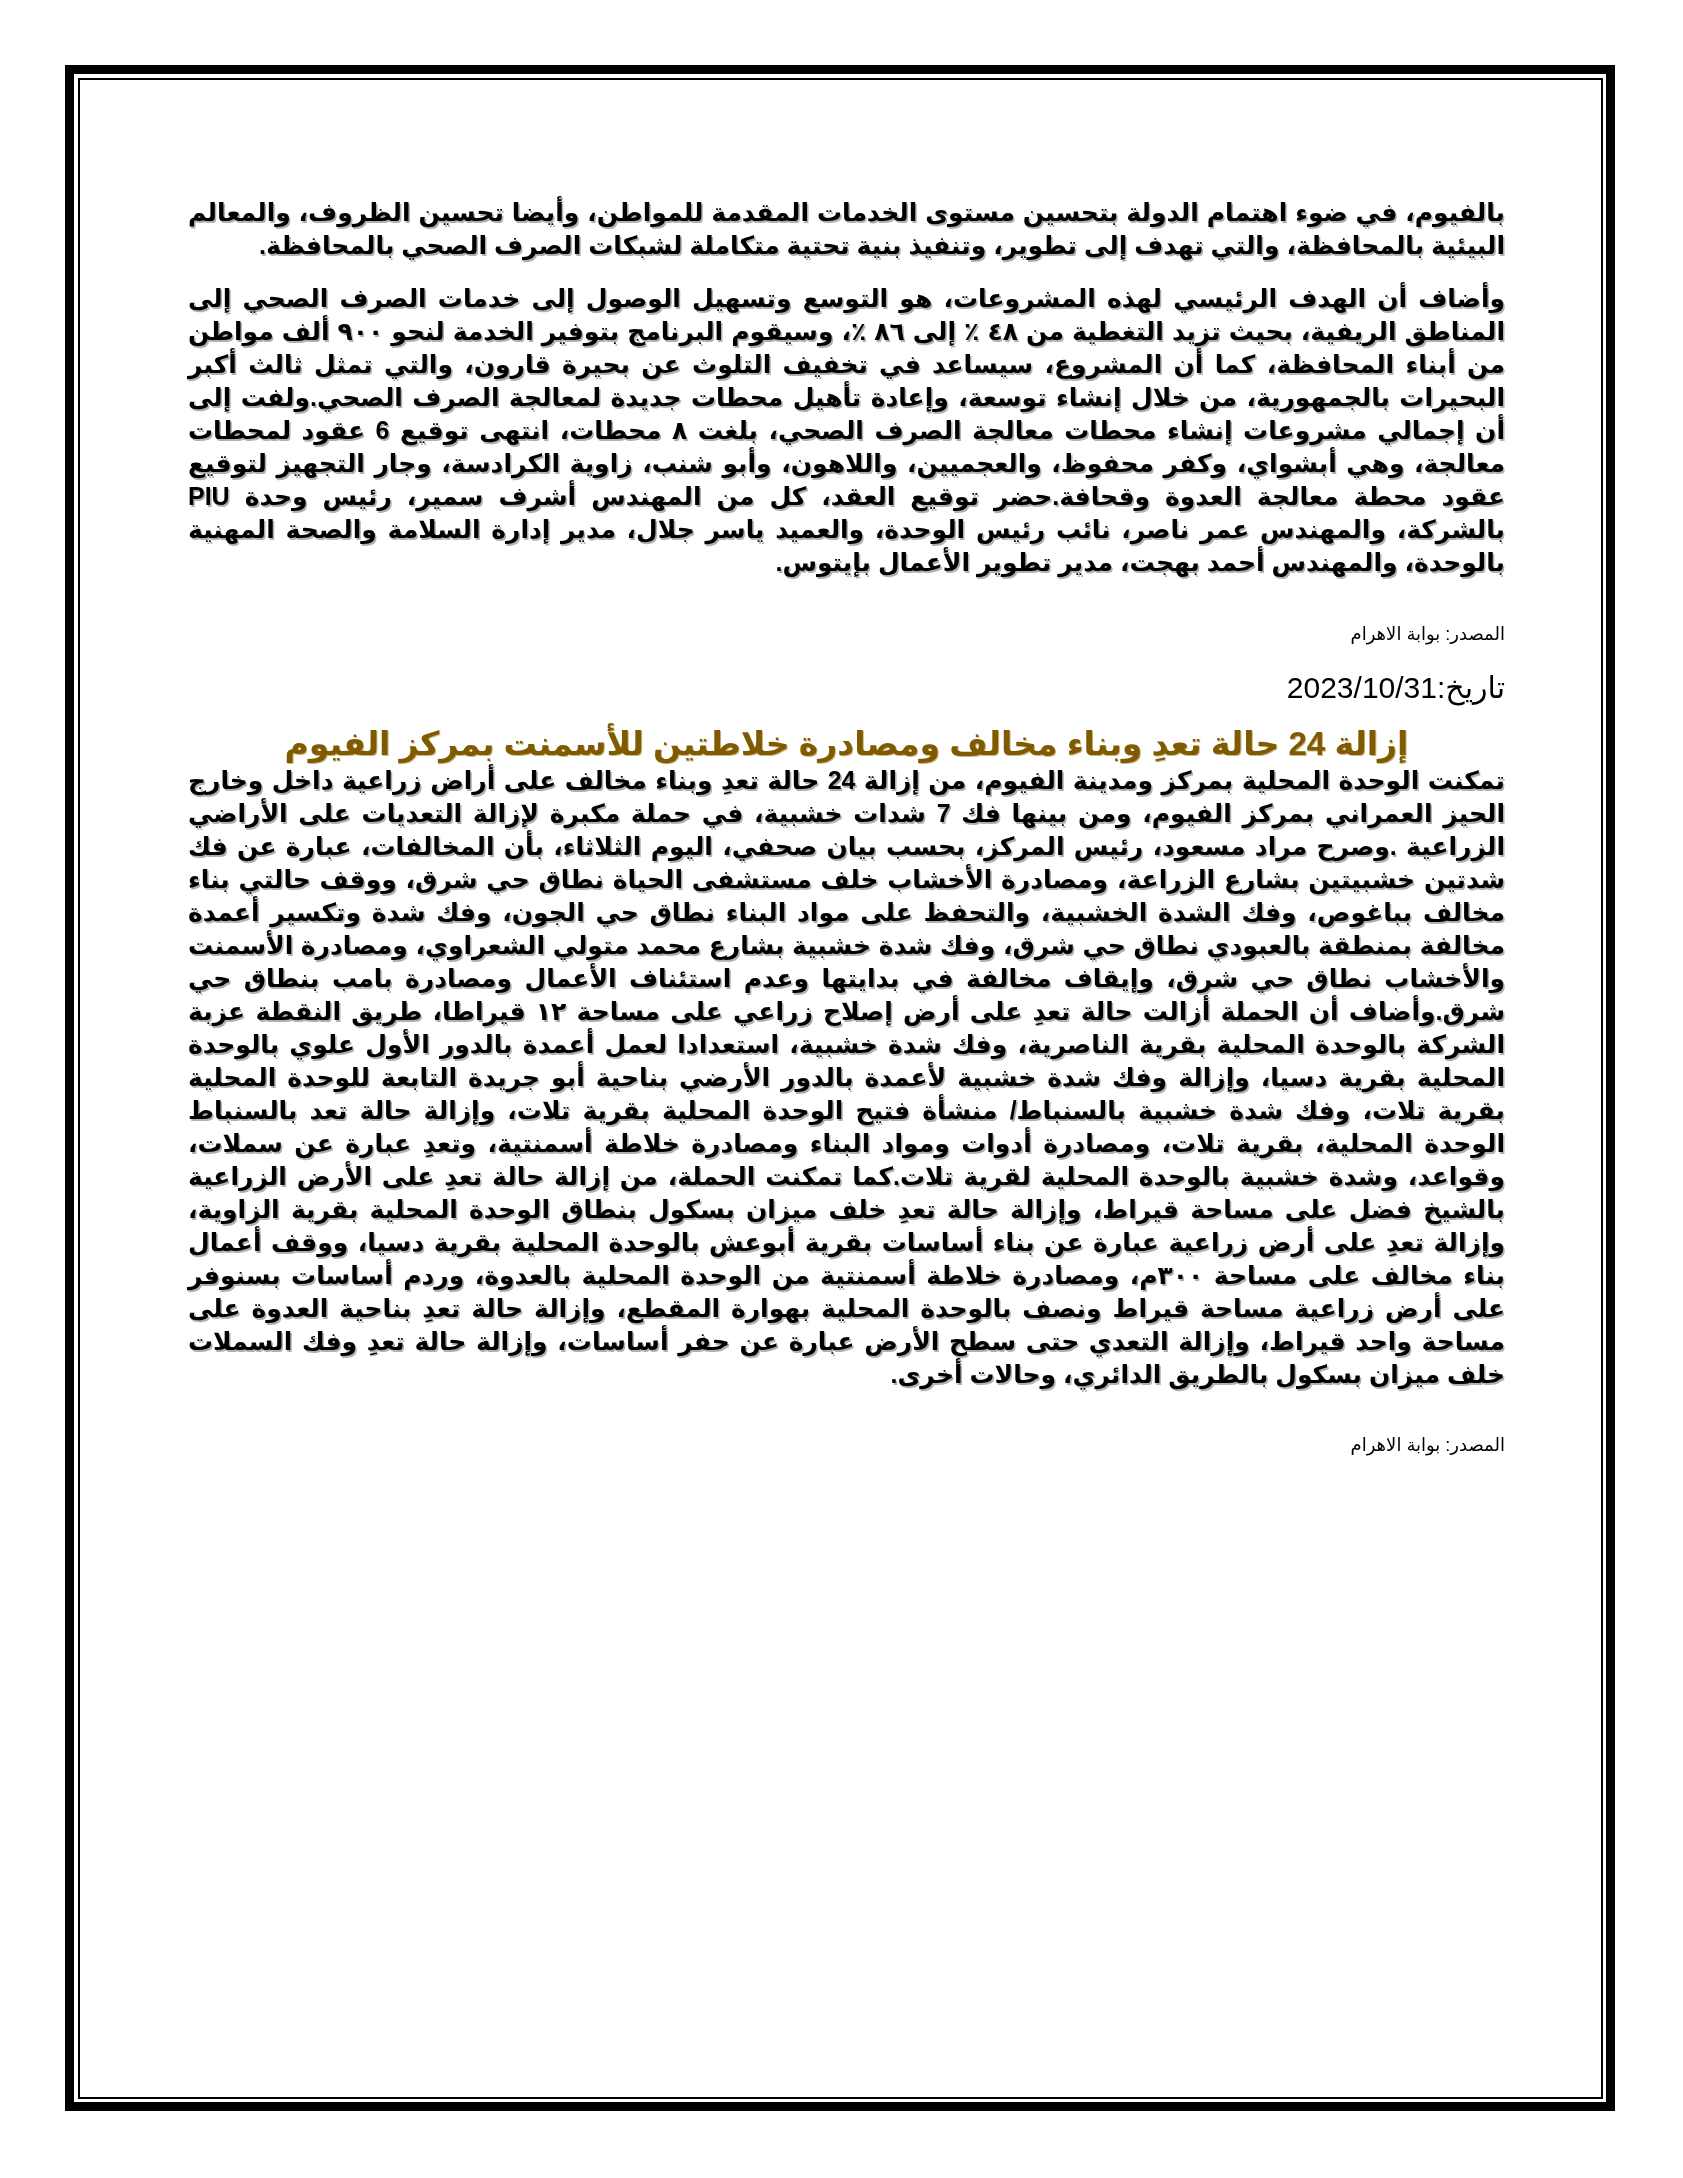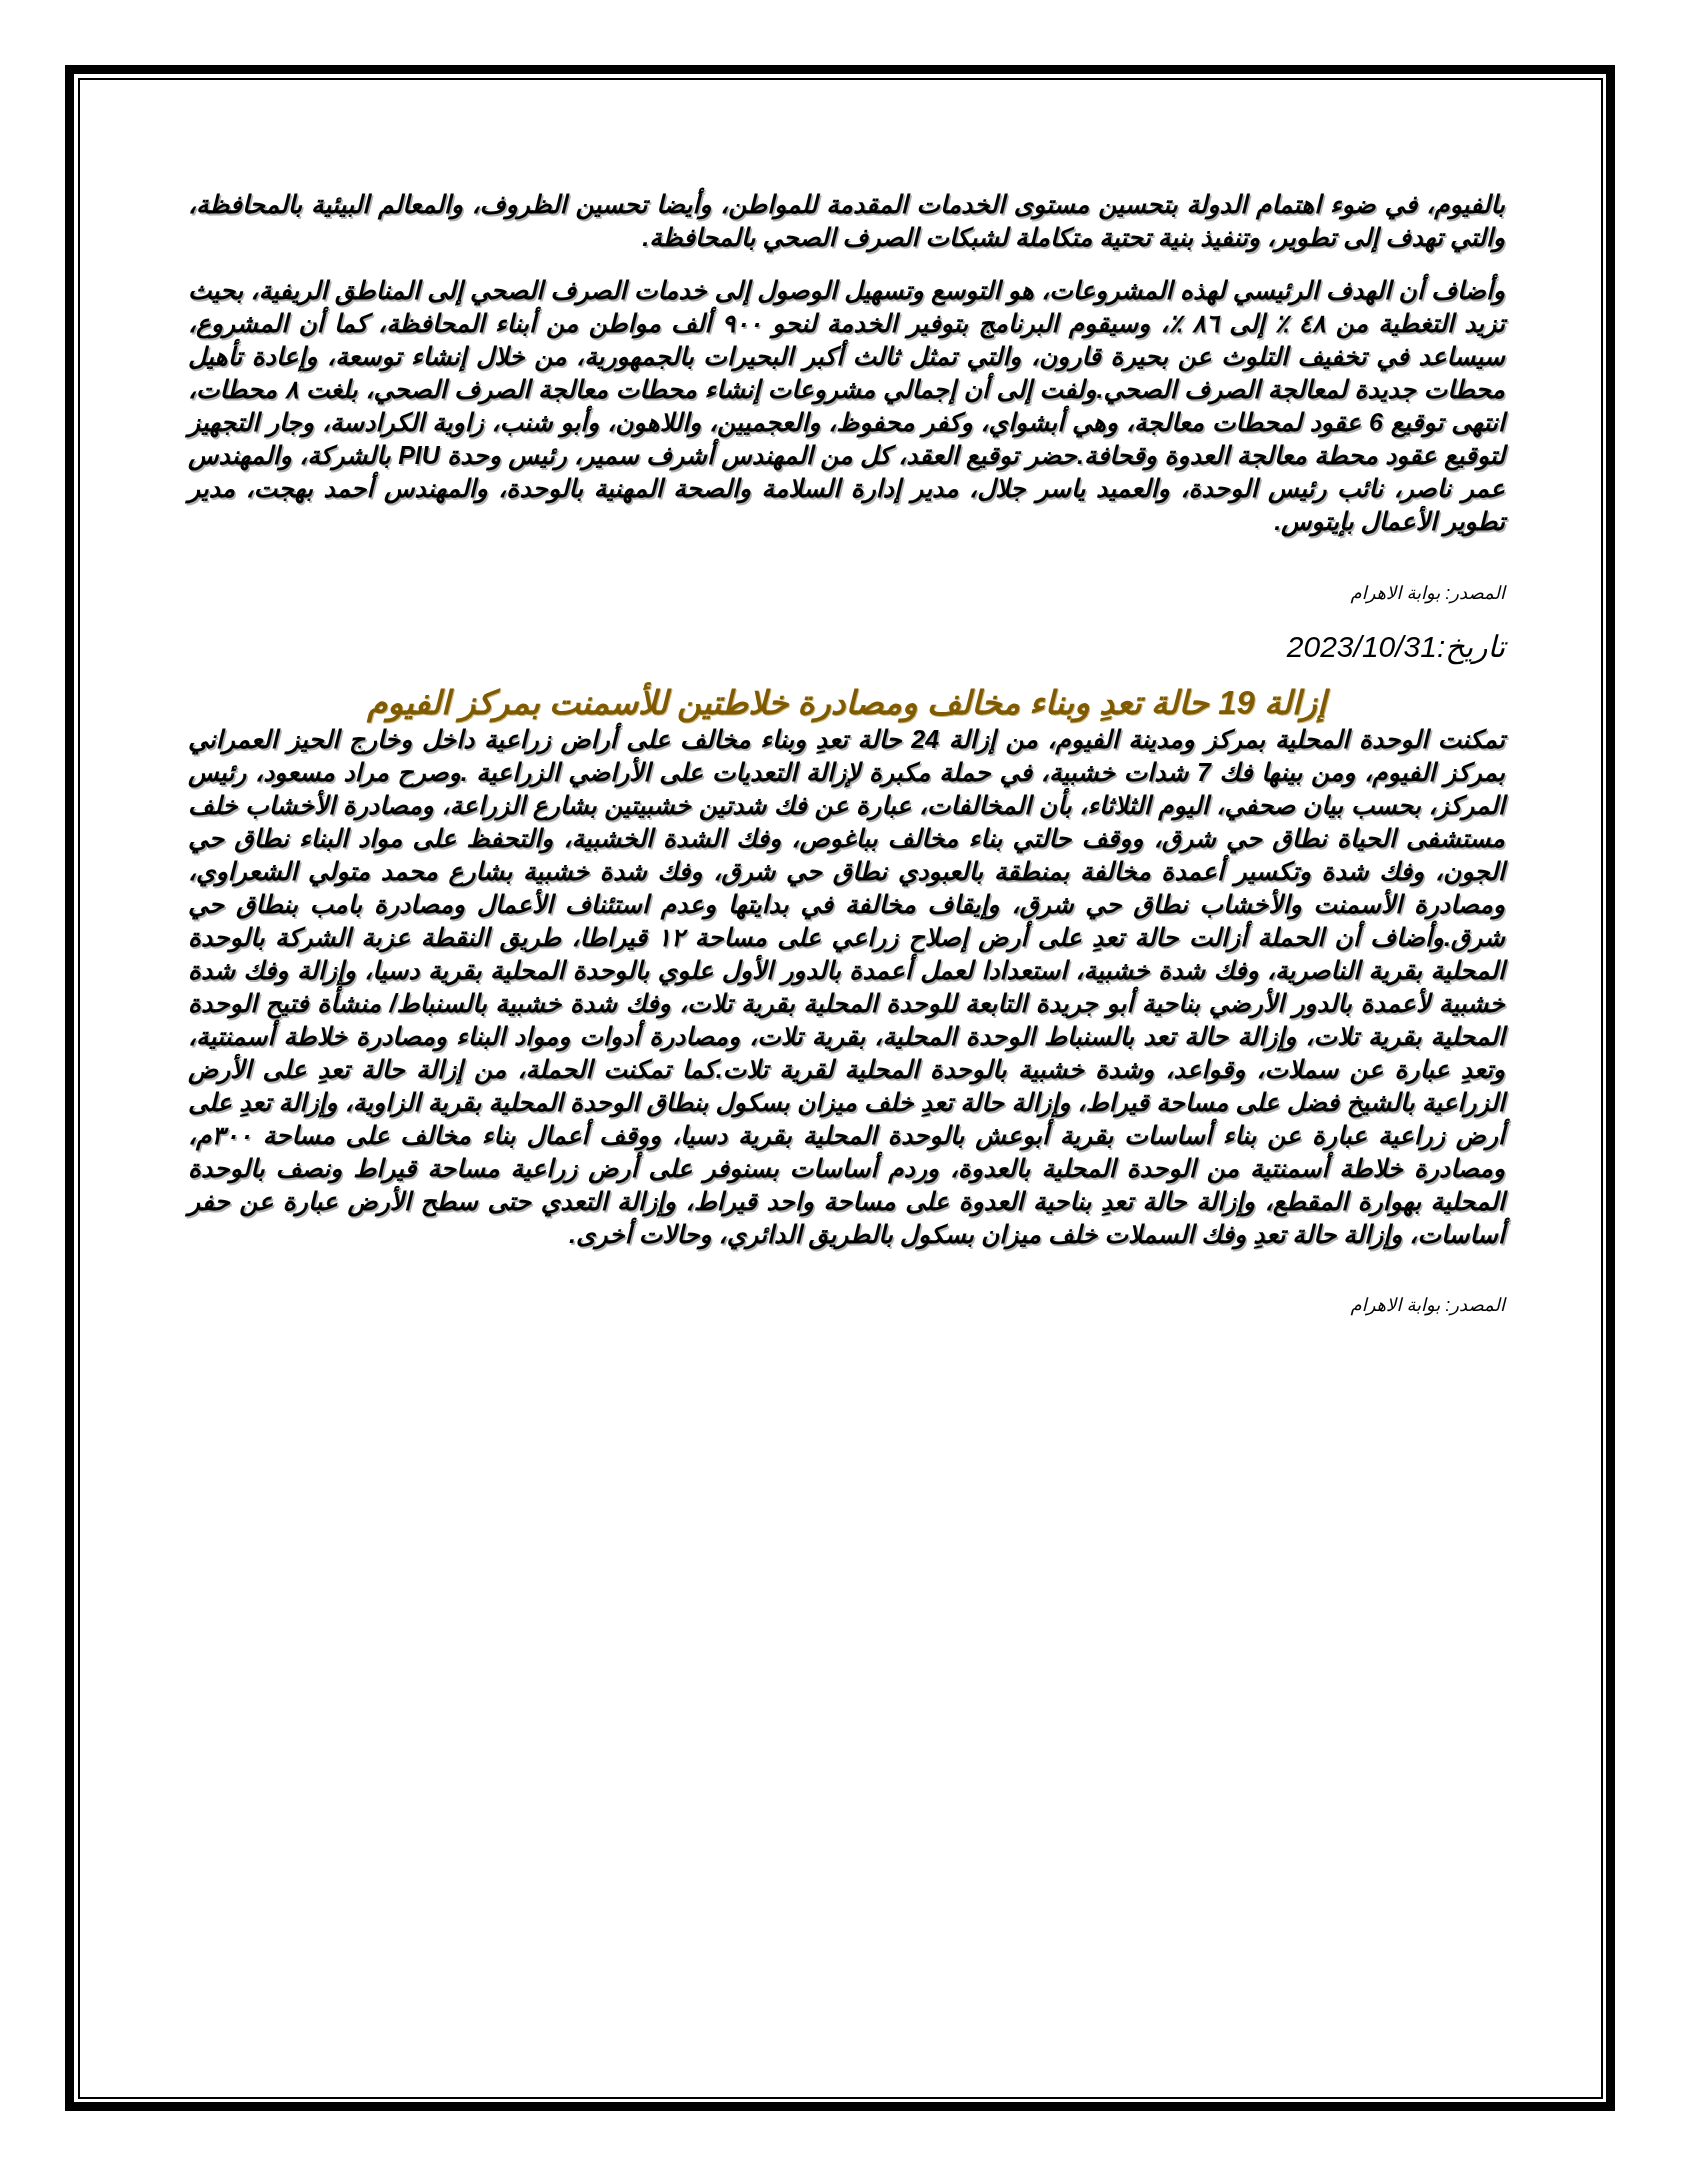--- a/index.html
+++ b/index.html
@@ -6,25 +6,24 @@
     body { width: 1683px; height: 2178px; position: relative; overflow: hidden; }
     .frame-outer {
       position: absolute; left: 65px; top: 65px; width: 1550px; height: 2046px;
       border: 9px solid #000; box-sizing: border-box;
     }
     .frame-inner {
       position: absolute; left: 78px; top: 78px; width: 1525px; height: 2021px;
       border: 2px solid #000; box-sizing: border-box;
     }
     .content {
-      position: absolute; left: 188px; top: 188px; width: 1317px;
+      position: absolute; left: 188px; top: 196px; width: 1317px;
       direction: rtl; text-align: justify;
       font-family: "Liberation Sans", "DejaVu Sans", sans-serif;
       color: #000;
-      font-style: italic;
     }
     .para {
       font-size: 25px; font-weight: bold; line-height: 33px;
       text-shadow: 1.5px 1.5px 0 #b0b0b0;
       margin: 0; text-align-last: right;
     }
     .gap1 { height: 20px; }
     .meta {
       font-size: 18px; font-weight: normal; line-height: 33px; margin: 0;
     }
@@ -45,19 +44,19 @@
 
 <div class="content">
   <p class="para">بالفيوم، في ضوء اهتمام الدولة بتحسين مستوى الخدمات المقدمة للمواطن، وأيضا تحسين الظروف، والمعالم البيئية بالمحافظة، والتي تهدف إلى تطوير، وتنفيذ بنية تحتية متكاملة لشبكات الصرف الصحي بالمحافظة.</p>
   <div class="gap1"></div>
   <p class="para">وأضاف أن الهدف الرئيسي لهذه المشروعات، هو التوسع وتسهيل الوصول إلى خدمات الصرف الصحي إلى المناطق الريفية، بحيث تزيد التغطية من ٤٨ ٪ إلى ٨٦ ٪، وسيقوم البرنامج بتوفير الخدمة لنحو ٩٠٠ ألف مواطن من أبناء المحافظة، كما أن المشروع، سيساعد في تخفيف التلوث عن بحيرة قارون، والتي تمثل ثالث أكبر البحيرات بالجمهورية، من خلال إنشاء توسعة، وإعادة تأهيل محطات جديدة لمعالجة الصرف الصحي.ولفت إلى أن إجمالي مشروعات إنشاء محطات معالجة الصرف الصحي، بلغت ٨ محطات، انتهى توقيع 6 عقود لمحطات معالجة، وهي أبشواي، وكفر محفوظ، والعجميين، واللاهون، وأبو شنب، زاوية الكرادسة، وجار التجهيز لتوقيع عقود محطة معالجة العدوة وقحافة.حضر توقيع العقد، كل من المهندس أشرف سمير، رئيس وحدة PIU بالشركة، والمهندس عمر ناصر، نائب رئيس الوحدة، والعميد ياسر جلال، مدير إدارة السلامة والصحة المهنية بالوحدة، والمهندس أحمد بهجت، مدير تطوير الأعمال بإيتوس.</p>
 
   <p class="meta source1">المصدر: بوابة الاهرام</p>
 
   <p class="meta date">تاريخ:2023/10/31</p>
 
-  <h1 class="headline" style="color: rgb(127, 90, 0);">إزالة 19 حالة تعدِ وبناء مخالف ومصادرة خلاطتين للأسمنت بمركز الفيوم</h1>
+  <h1 class="headline" style="color: rgb(127, 90, 0);">إزالة 24 حالة تعدِ وبناء مخالف ومصادرة خلاطتين للأسمنت بمركز الفيوم</h1>
 
   <p class="para">تمكنت الوحدة المحلية بمركز ومدينة الفيوم، من إزالة 24 حالة تعدِ وبناء مخالف على أراض زراعية داخل وخارج الحيز العمراني بمركز الفيوم، ومن بينها فك 7 شدات خشبية، في حملة مكبرة لإزالة التعديات على الأراضي الزراعية .وصرح مراد مسعود، رئيس المركز، بحسب بيان صحفي، اليوم الثلاثاء، بأن المخالفات، عبارة عن فك شدتين خشبيتين بشارع الزراعة، ومصادرة الأخشاب خلف مستشفى الحياة نطاق حي شرق، ووقف حالتي بناء مخالف بباغوص، وفك الشدة الخشبية، والتحفظ على مواد البناء نطاق حي الجون، وفك شدة وتكسير أعمدة مخالفة بمنطقة بالعبودي نطاق حي شرق، وفك شدة خشبية بشارع محمد متولي الشعراوي، ومصادرة الأسمنت والأخشاب نطاق حي شرق، وإيقاف مخالفة في بدايتها وعدم استئناف الأعمال ومصادرة بامب بنطاق حي شرق.وأضاف أن الحملة أزالت حالة تعدِ على أرض إصلاح زراعي على مساحة ١٢ قيراطا، طريق النقطة عزبة الشركة بالوحدة المحلية بقرية الناصرية، وفك شدة خشبية، استعدادا لعمل أعمدة بالدور الأول علوي بالوحدة المحلية بقرية دسيا، وإزالة وفك شدة خشبية لأعمدة بالدور الأرضي بناحية أبو جريدة التابعة للوحدة المحلية بقرية تلات، وفك شدة خشبية بالسنباط/ منشأة فتيح الوحدة المحلية بقرية تلات، وإزالة حالة تعد بالسنباط الوحدة المحلية، بقرية تلات، ومصادرة أدوات ومواد البناء ومصادرة خلاطة أسمنتية، وتعدِ عبارة عن سملات، وقواعد، وشدة خشبية بالوحدة المحلية لقرية تلات.كما تمكنت الحملة، من إزالة حالة تعدِ على الأرض الزراعية بالشيخ فضل على مساحة قيراط، وإزالة حالة تعدِ خلف ميزان بسكول بنطاق الوحدة المحلية بقرية الزاوية، وإزالة تعدِ على أرض زراعية عبارة عن بناء أساسات بقرية أبوعش بالوحدة المحلية بقرية دسيا، ووقف أعمال بناء مخالف على مساحة ٣٠٠م، ومصادرة خلاطة أسمنتية من الوحدة المحلية بالعدوة، وردم أساسات بسنوفر على أرض زراعية مساحة قيراط ونصف بالوحدة المحلية بهوارة المقطع، وإزالة حالة تعدِ بناحية العدوة على مساحة واحد قيراط، وإزالة التعدي حتى سطح الأرض عبارة عن حفر أساسات، وإزالة حالة تعدِ وفك السملات خلف ميزان بسكول بالطريق الدائري، وحالات أخرى.</p>
 
   <p class="meta source2">المصدر: بوابة الاهرام</p>
 </div>
 
 
 </body></html>

